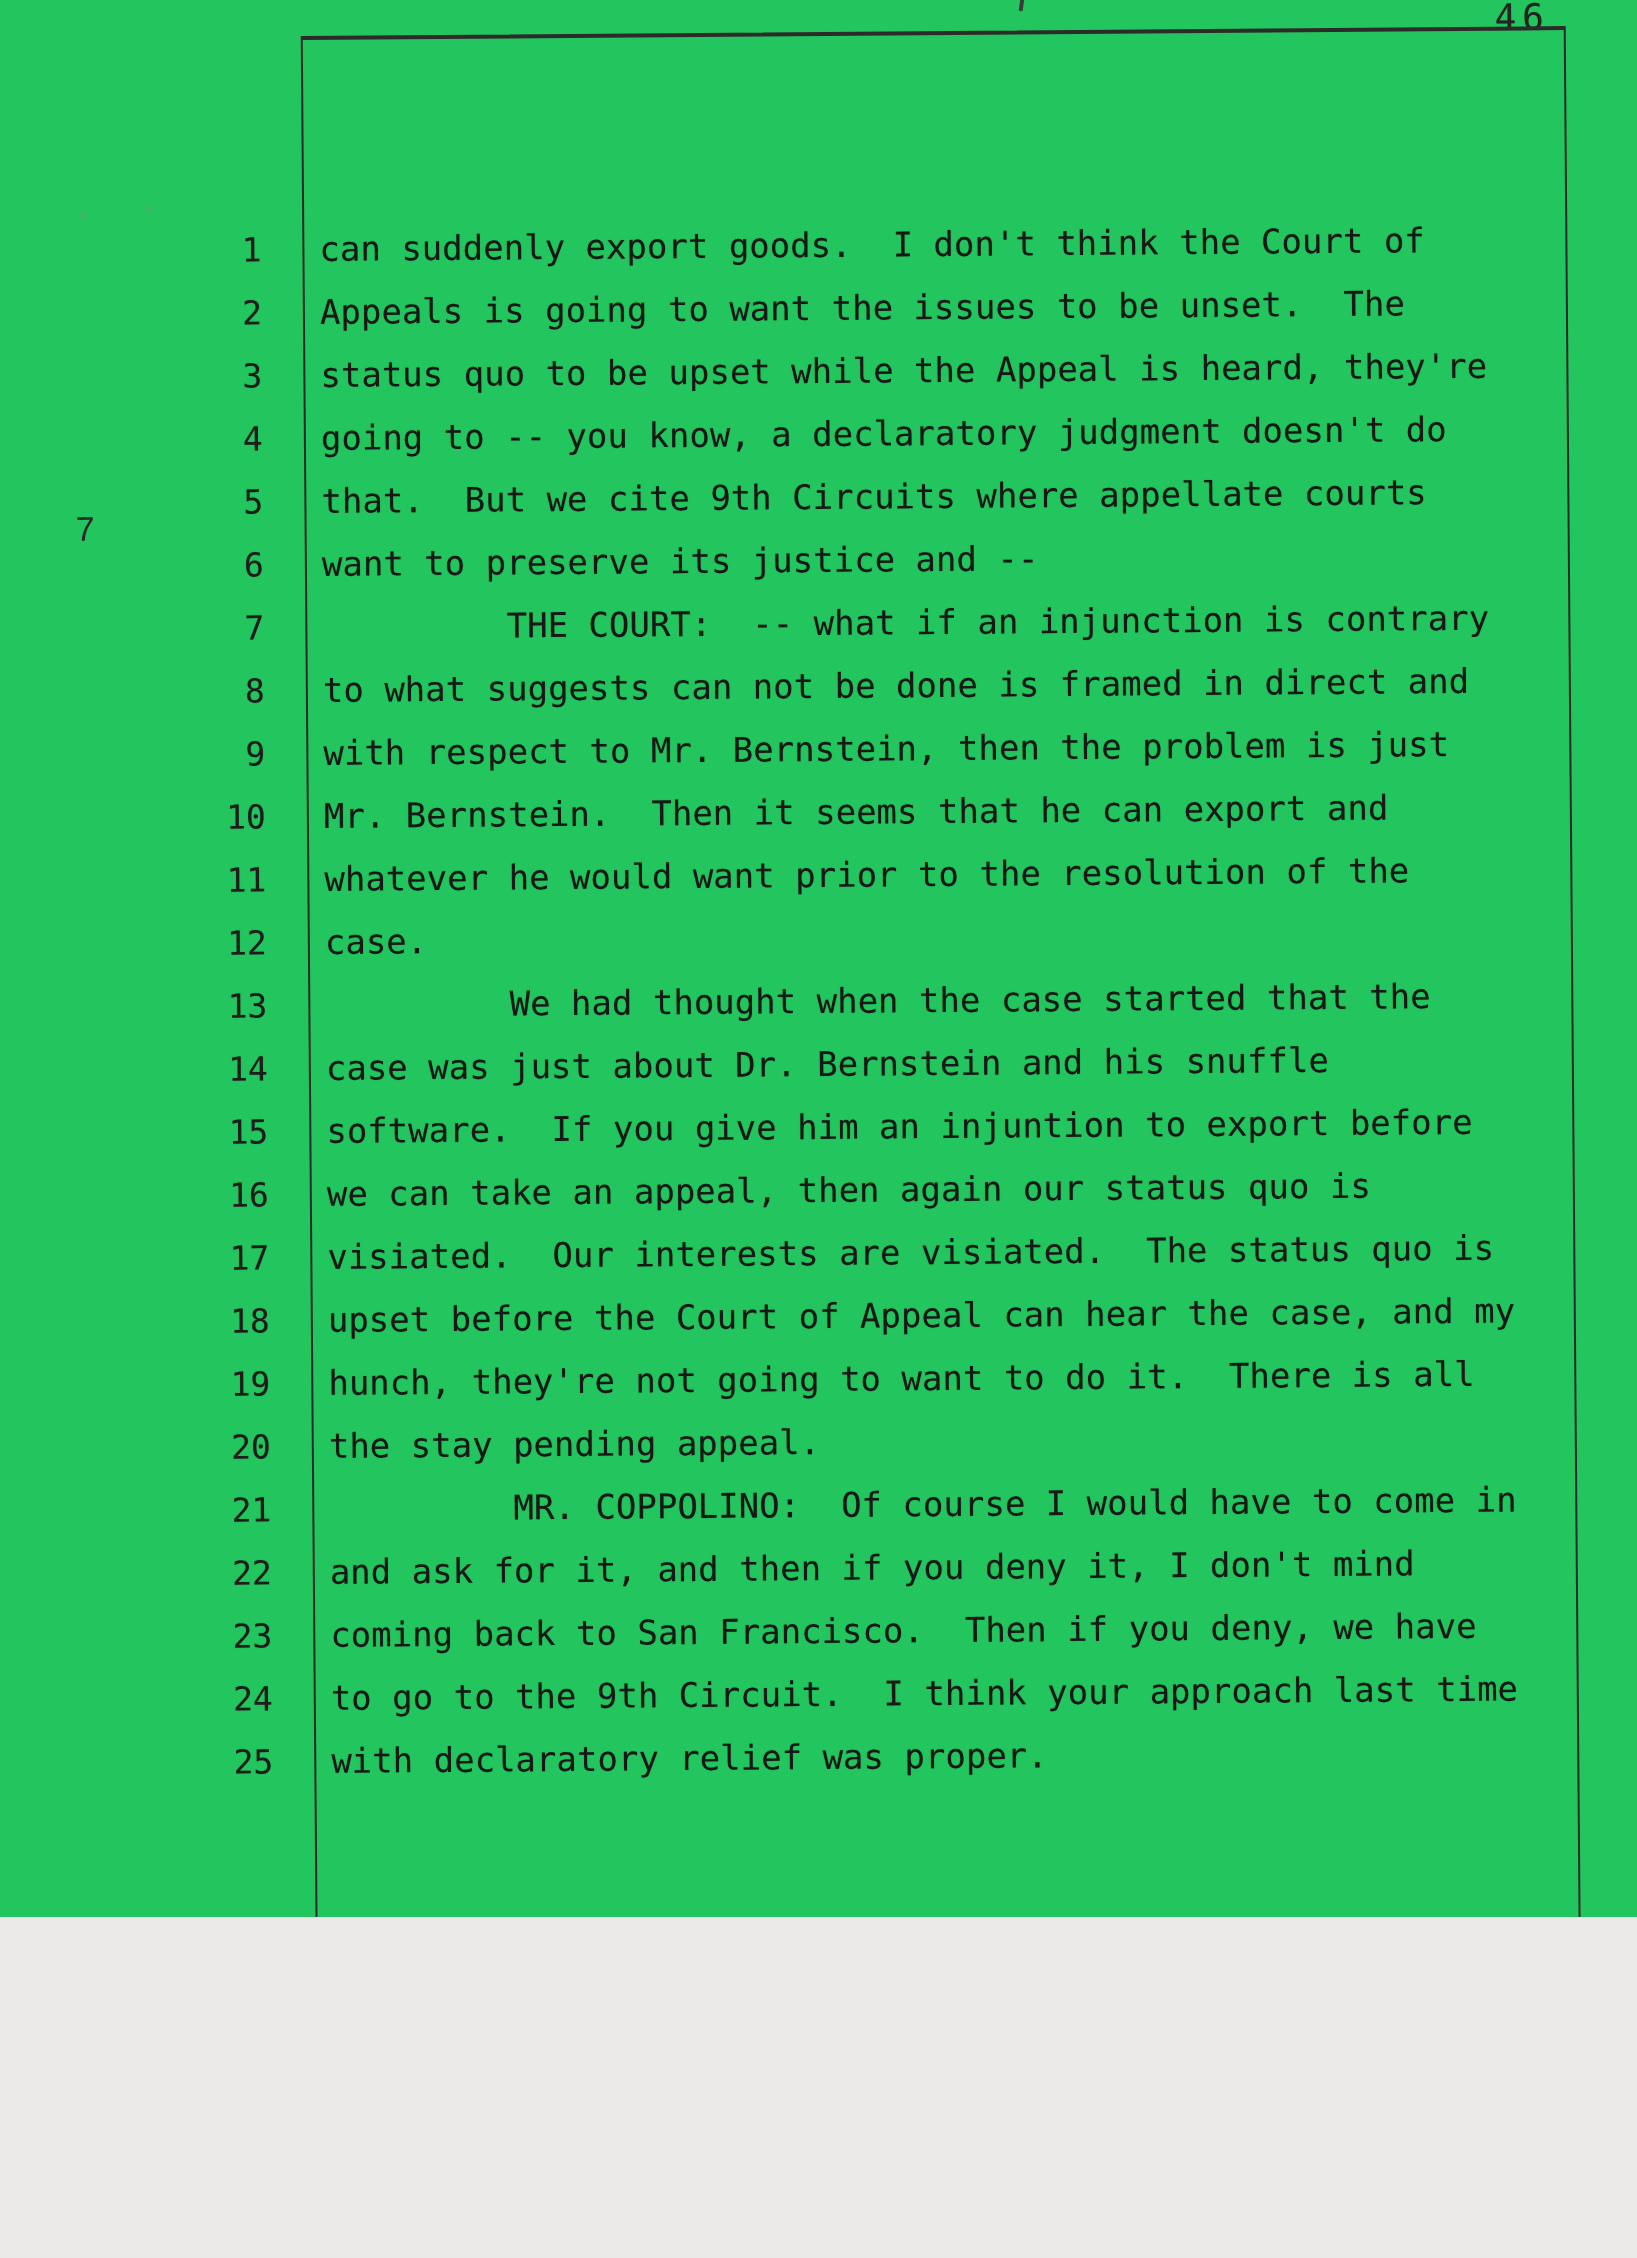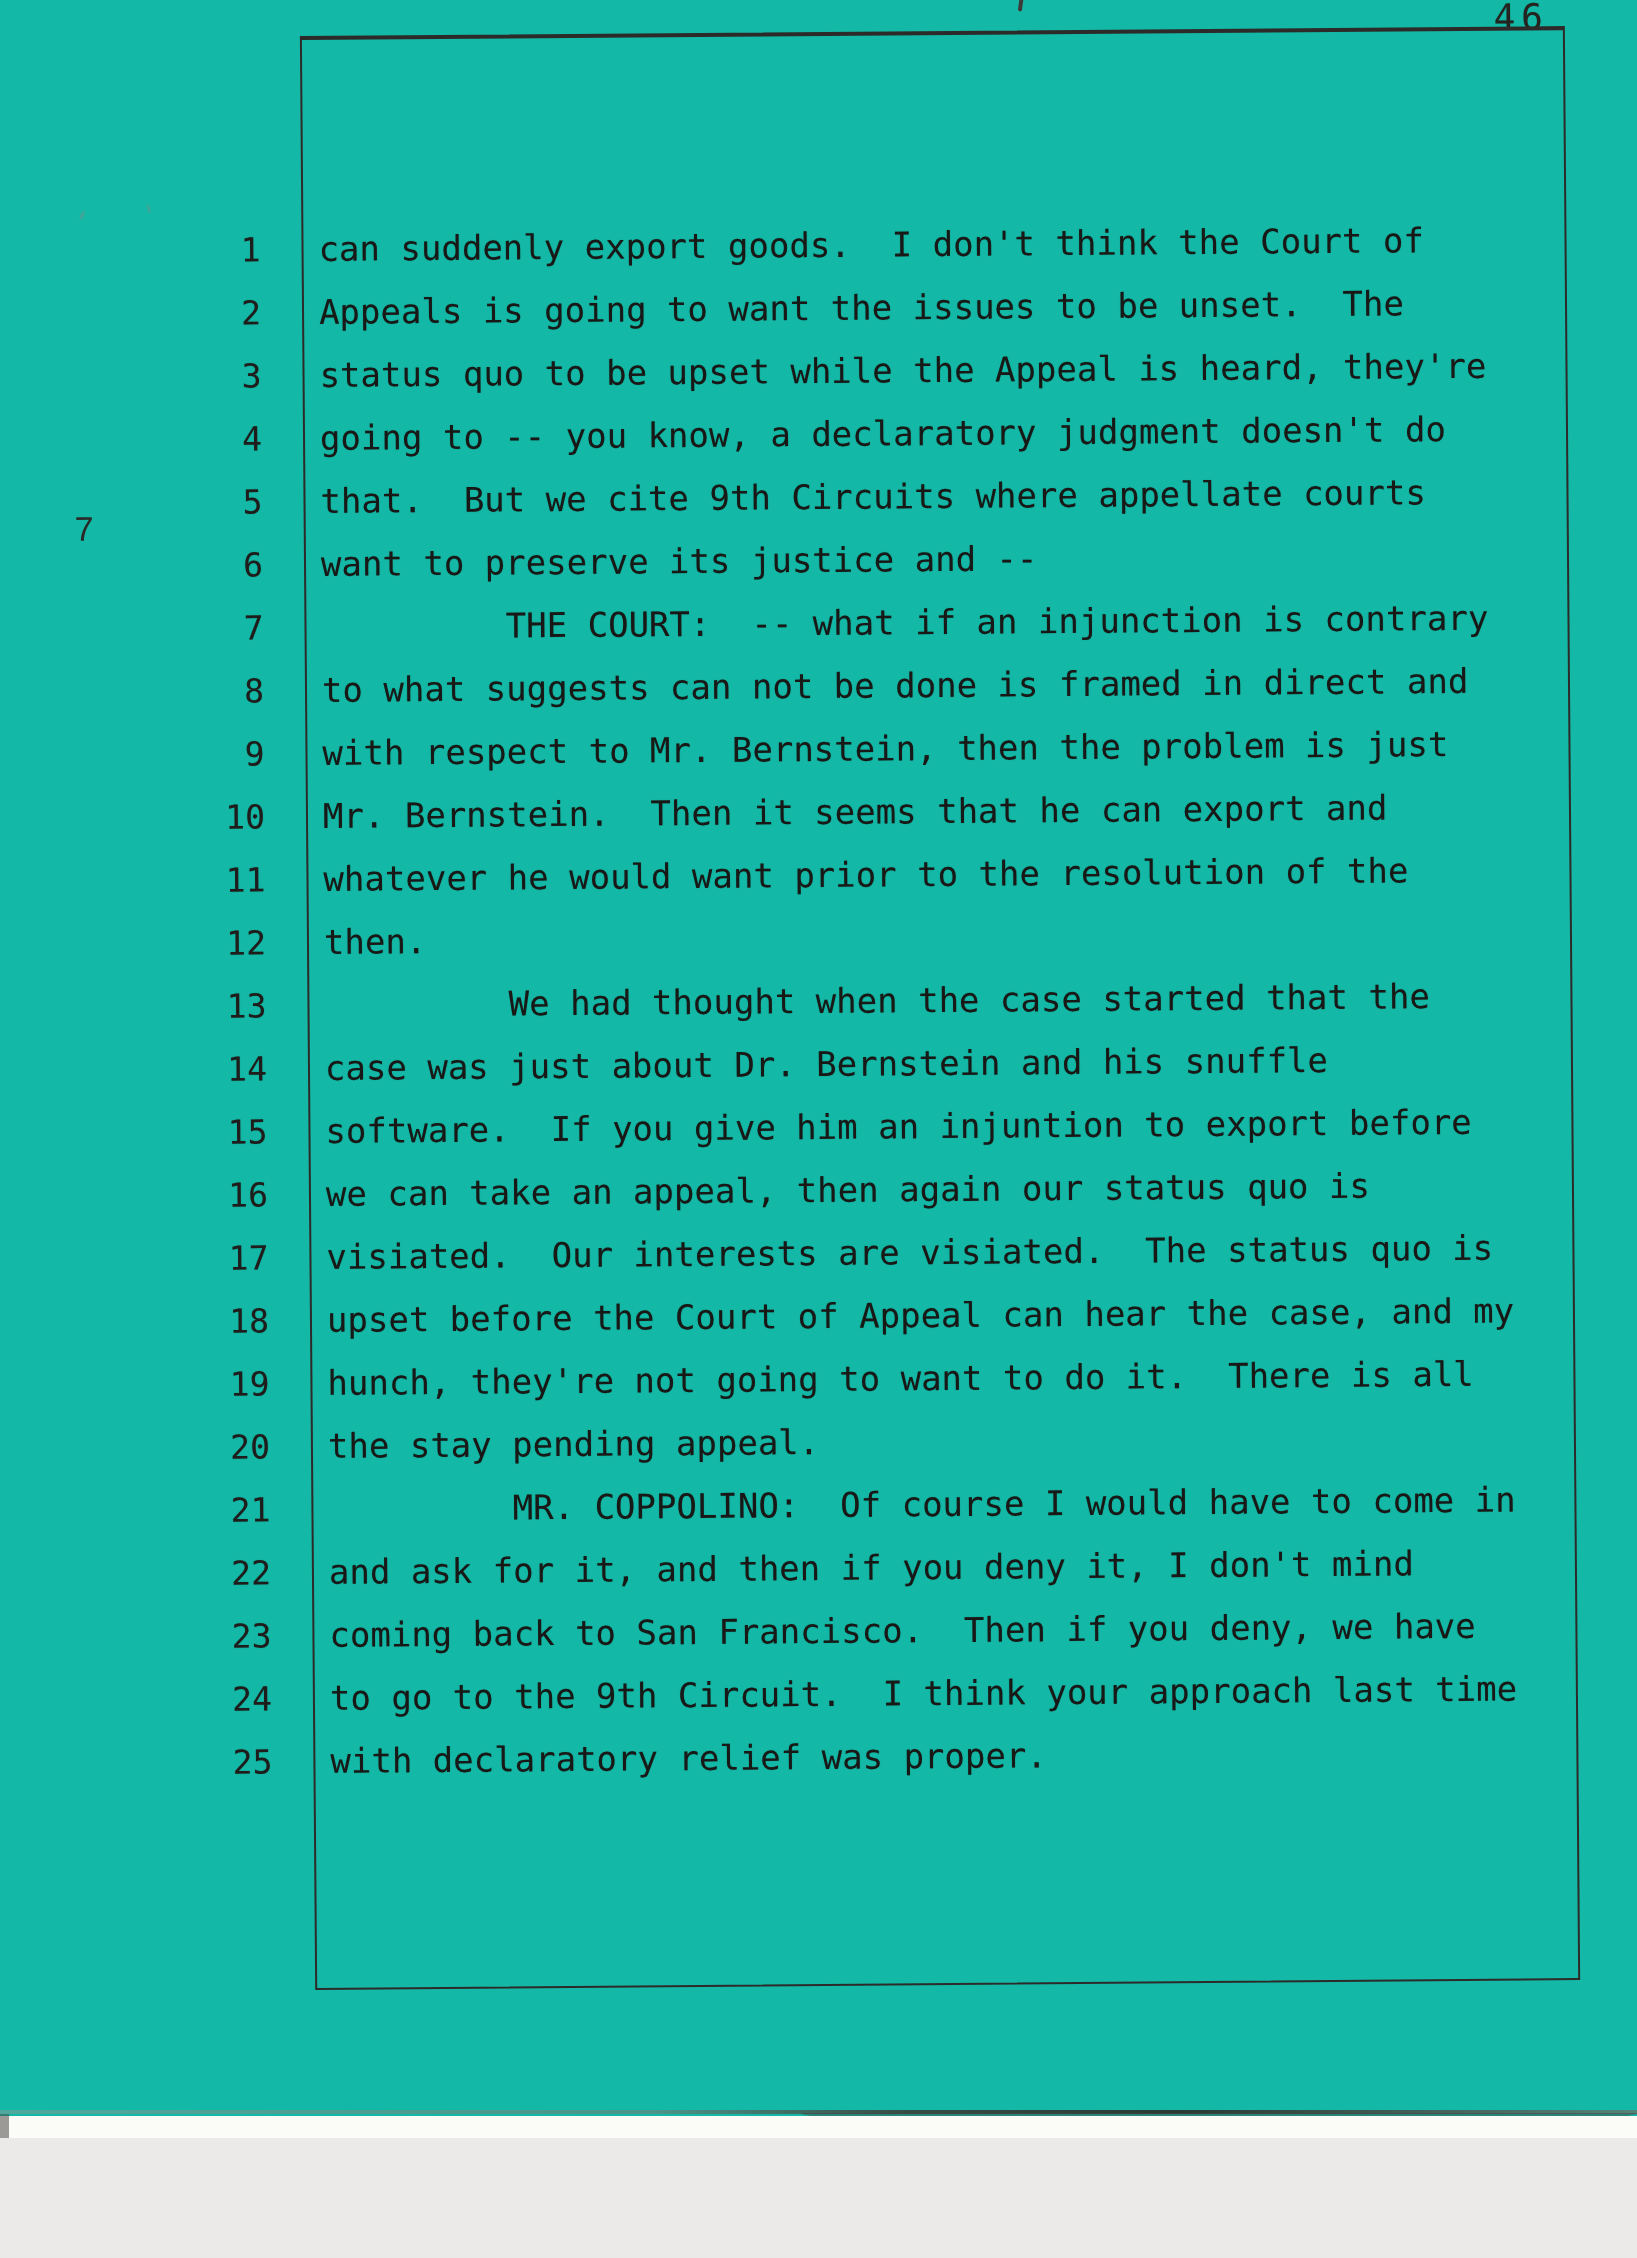--- a/index.html
+++ b/index.html
@@ -3,22 +3,22 @@
 <meta charset="utf-8">
 <style>
   html, body { margin: 0; padding: 0; }
   body {
     width: 1638px; height: 2258px;
     background: #eceae8;
     font-family: "DejaVu Sans Mono", monospace;
   }
   .page {
     position: relative;
-    width: 1638px; height: 2138px;
-    background: #14b8a6;
+    width: 1638px; height: 1917px;
+    background: #22c55e;
     overflow: hidden;
   }
   
   .scan {
     position: absolute; inset: 0;
     transform: rotate(-0.45deg);
   }
   .court-box {
     position: absolute;
     left: 308px; top: 32px;
@@ -161,21 +161,21 @@
         <div class="row">
           <div class="num">10</div>
           <div class="txt">Mr. Bernstein.  Then it seems that he can export and</div>
         </div>
         <div class="row">
           <div class="num">11</div>
           <div class="txt">whatever he would want prior to the resolution of the</div>
         </div>
         <div class="row">
           <div class="num">12</div>
-          <div class="txt">then.</div>
+          <div class="txt">case.</div>
         </div>
         <div class="row">
           <div class="num">13</div>
           <div class="txt">         We had thought when the case started that the</div>
         </div>
         <div class="row">
           <div class="num">14</div>
           <div class="txt">case was just about Dr. Bernstein and his snuffle</div>
         </div>
         <div class="row">

